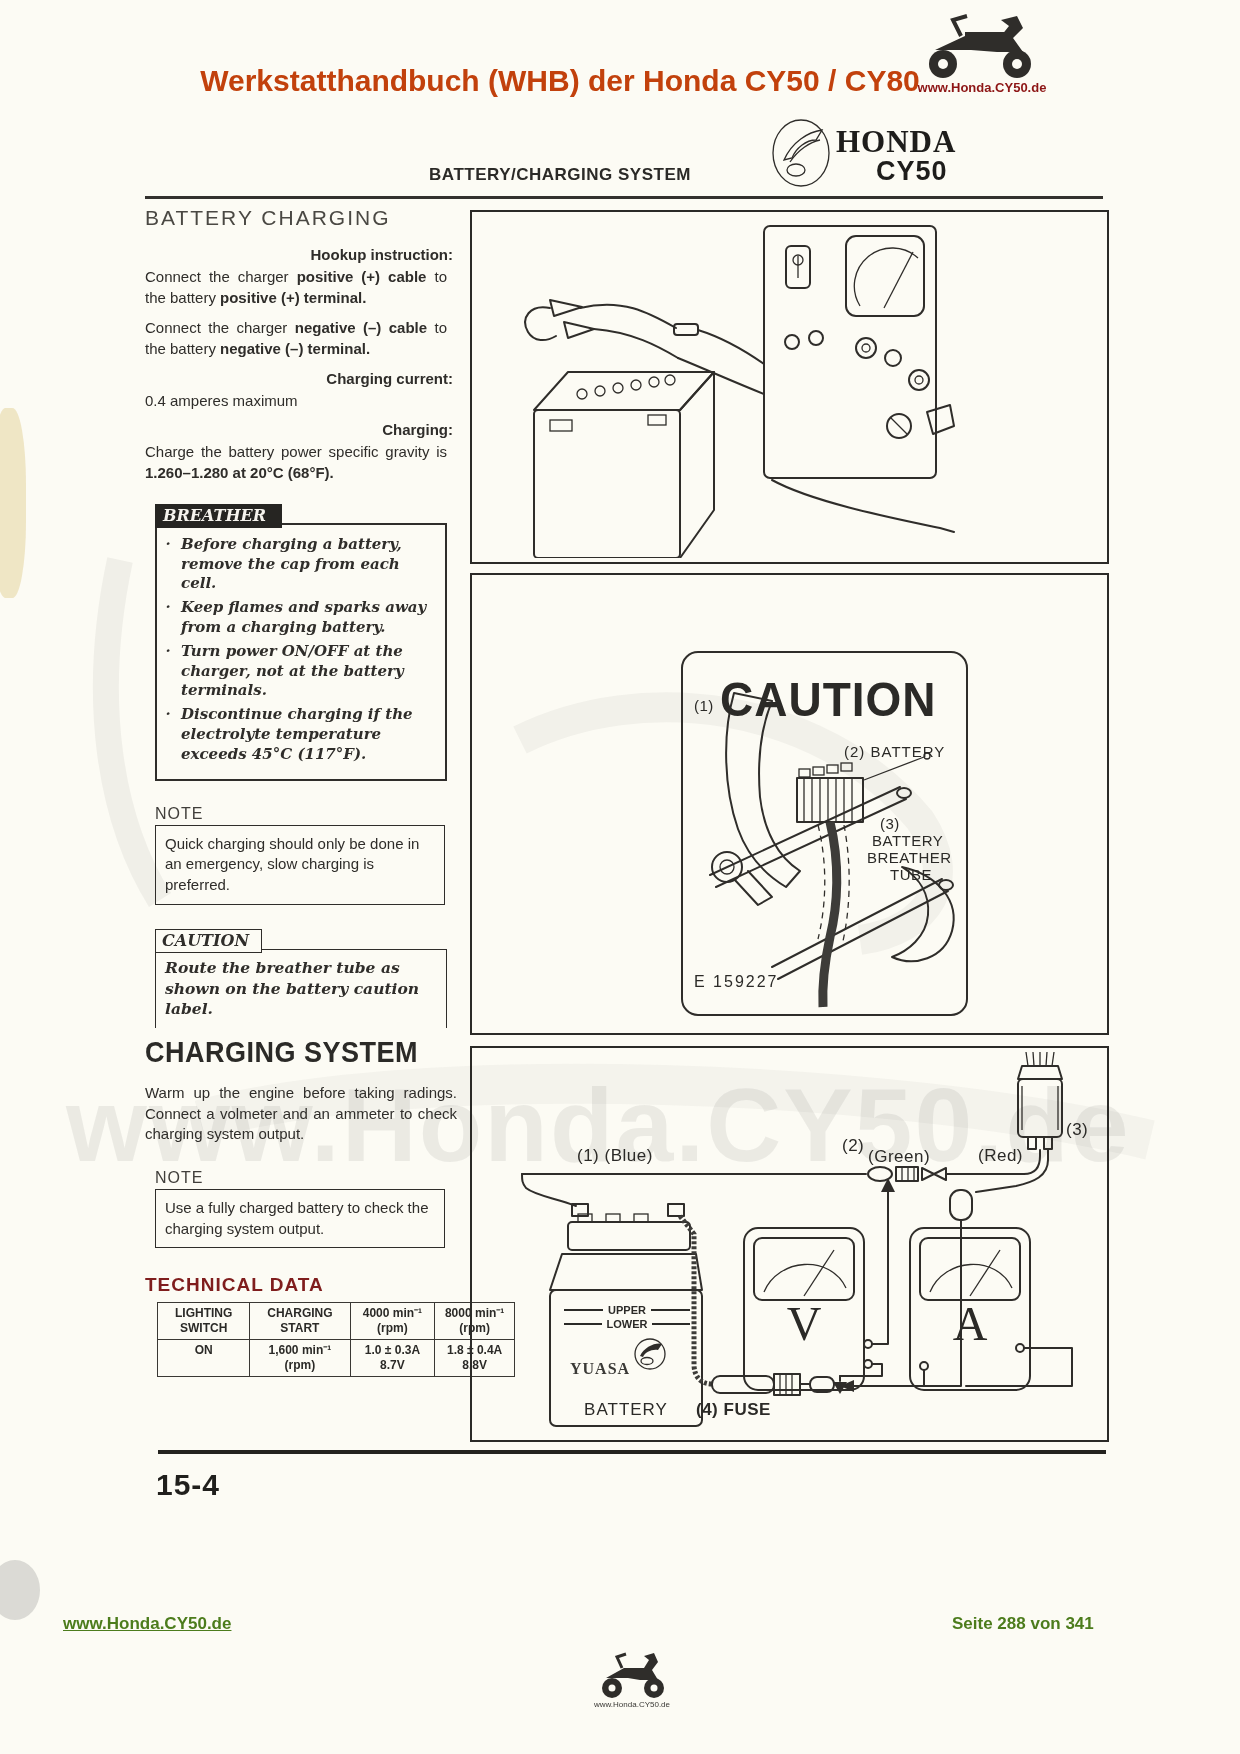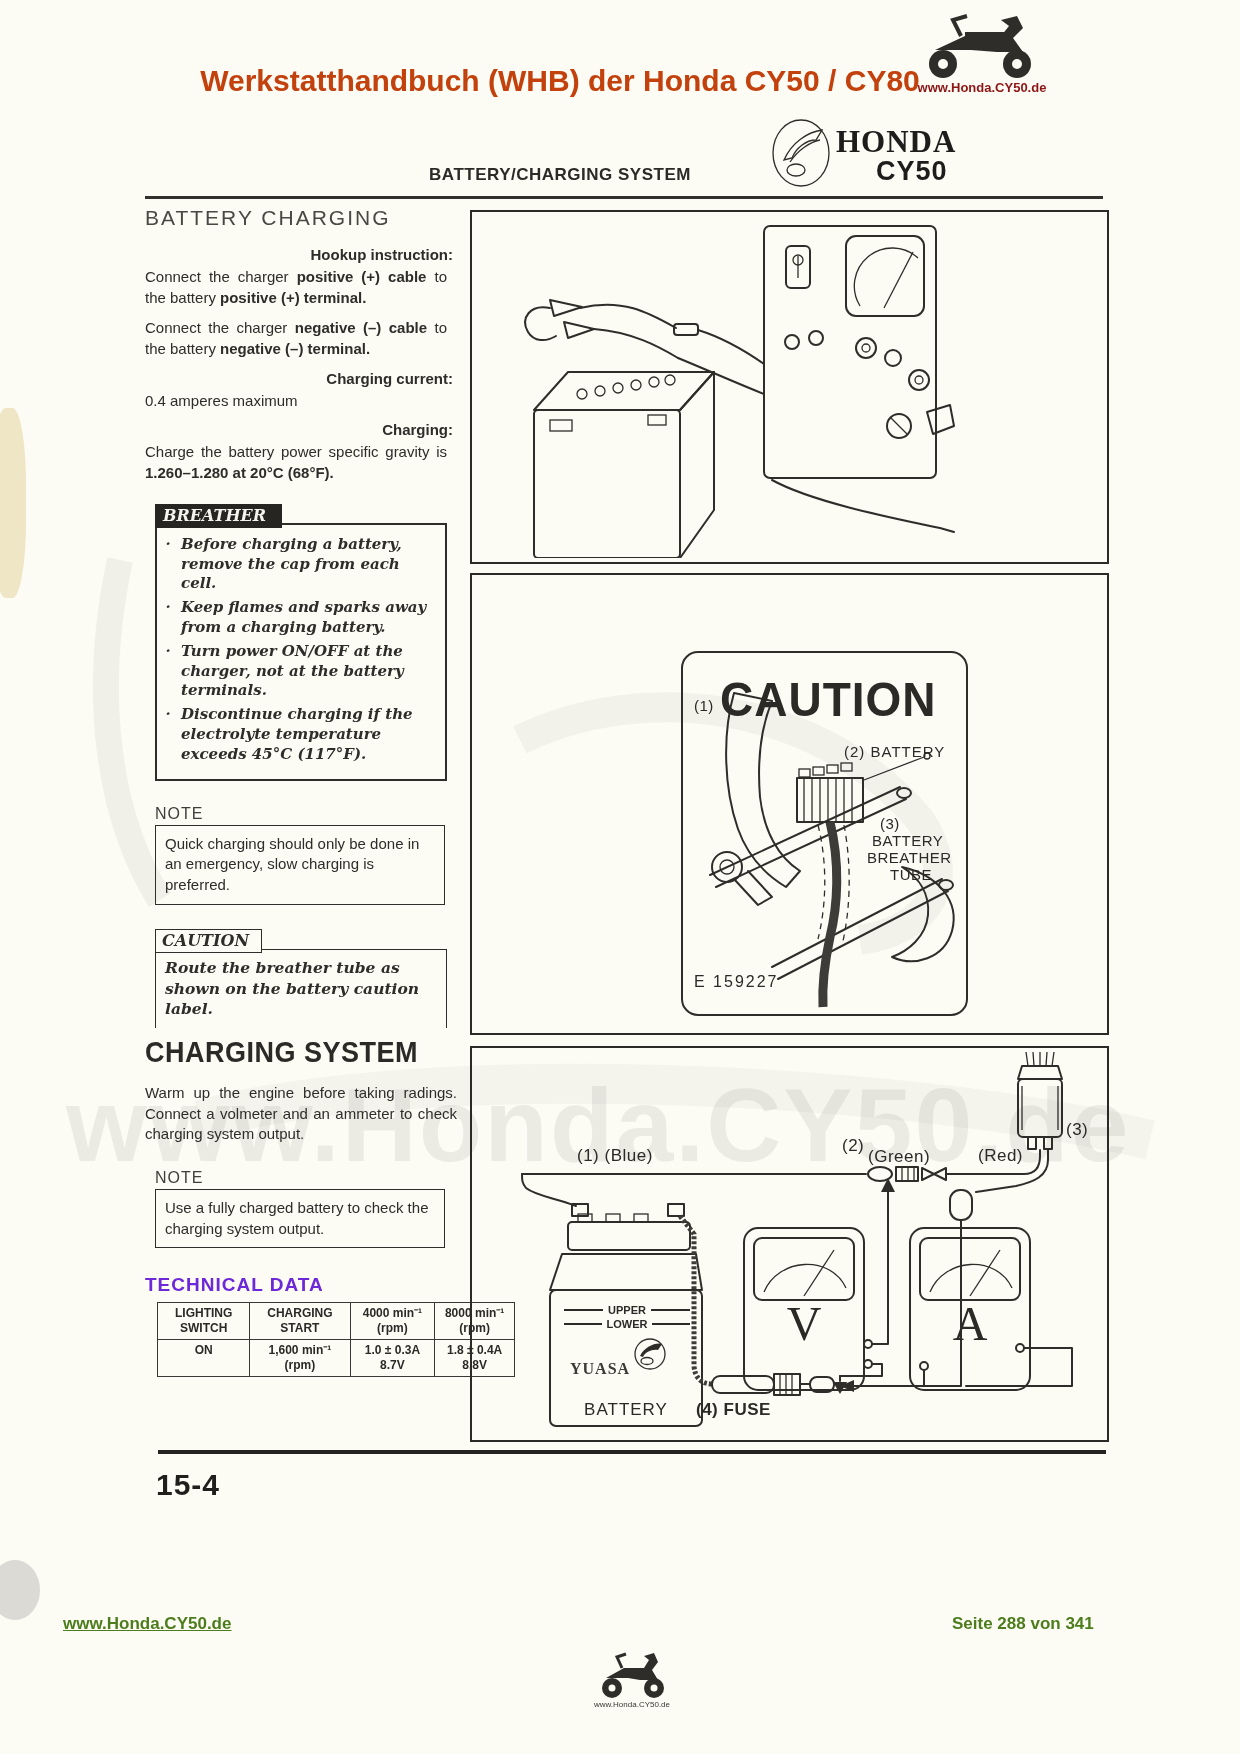--- a/index.html
+++ b/index.html
@@ -40,21 +40,21 @@
       font-size:15px;line-height:1.32;margin-bottom:4px;}
   .warn-item .dot{flex:0 0 10px;text-align:center;}
   .note-label{font-size:16px;letter-spacing:1px;color:#403e3a;margin:0 0 2px 10px;}
   .note-box{border:1.5px solid #2f2d2a;margin:0 0 24px 10px;padding:8px 9px;font-size:15px;line-height:1.38;width:270px;}
   .caut-label{display:inline-block;border:1.5px solid #2f2d2a;font-family:"DejaVu Serif",serif;font-style:italic;
       font-weight:bold;font-size:16px;padding:1px 12px 2px 6px;margin-left:10px;position:relative;z-index:2;background:#fcfbf4;}
   .caut-box{border-top:1.5px solid #2f2d2a;border-left:1.5px solid #2f2d2a;border-right:1.5px solid #2f2d2a;border-bottom:none;
       margin:-4px 0 0 10px;padding:8px 9px;font-family:"DejaVu Serif",serif;font-style:italic;font-weight:bold;
       font-size:15.5px;line-height:1.35;width:272px;}
   .h-charge{font-size:27px;font-weight:bold;letter-spacing:.5px;color:#2b2a27;transform:scaleY(1.08);transform-origin:left top;margin:0 0 16px 0;}
-  .h-tech{font-size:19px;font-weight:bold;letter-spacing:1px;margin:26px 0 6px 0;color:#6d28d9;}
+  .h-tech{font-size:19px;font-weight:bold;letter-spacing:1px;margin:26px 0 6px 0;color:#7f1d1d;}
   .tech-table{border-collapse:collapse;margin-left:12px;}
   .tech-table td{border:1.6px solid #3a3834;text-align:center;vertical-align:middle;
       font-size:12px;font-weight:bold;padding:3px 4px;line-height:1.25;color:#2b2a27;}
   .tech-table .c0{width:88px;}.tech-table .c1{width:96px;}.tech-table .c2{width:84px;}.tech-table .c3{width:78px;}
   .cell-line{display:block;}
 
   
   .panel{border:2px solid #2b2a27;background:transparent;}
   #panel1{top:210px;left:470px;width:635px;height:350px;}
   #panel2{top:573px;left:470px;width:635px;height:458px;}

